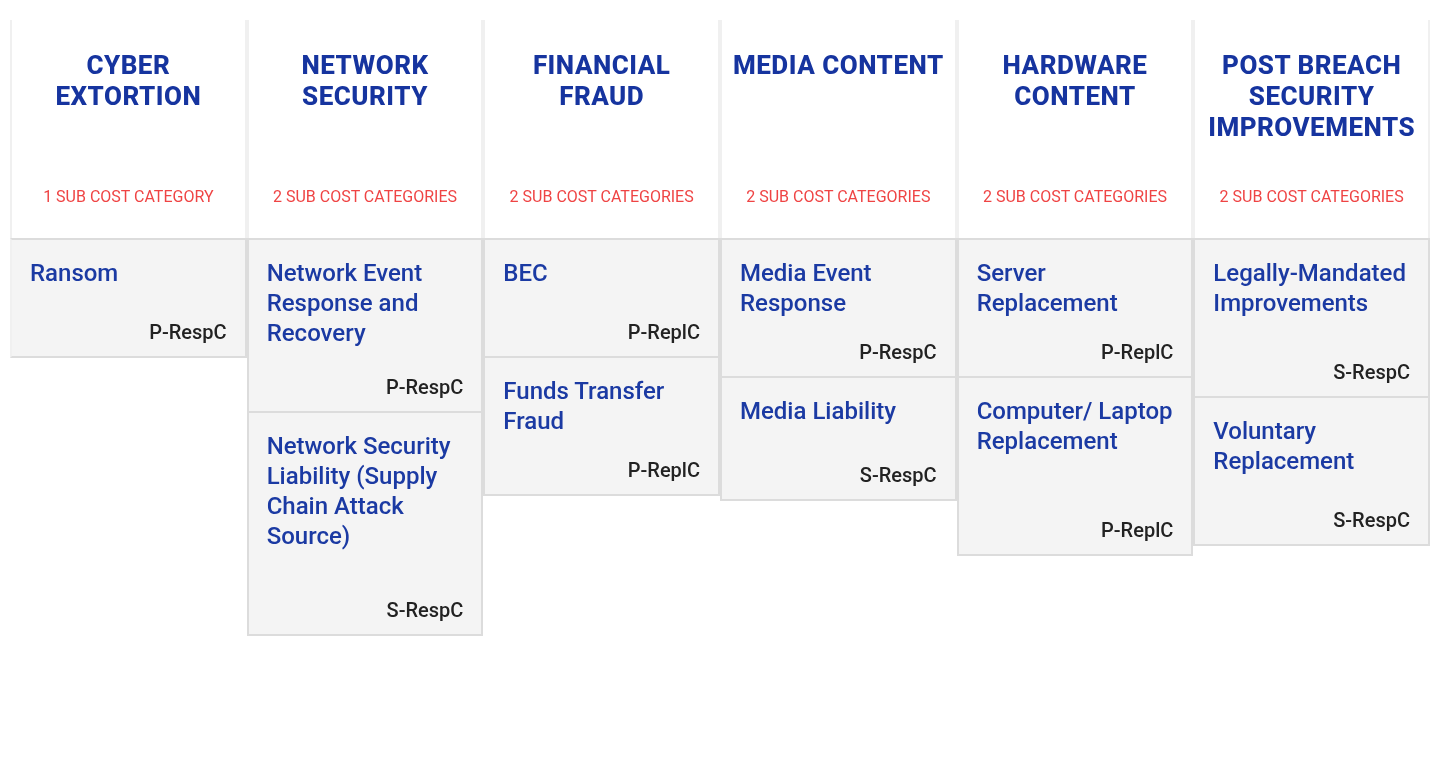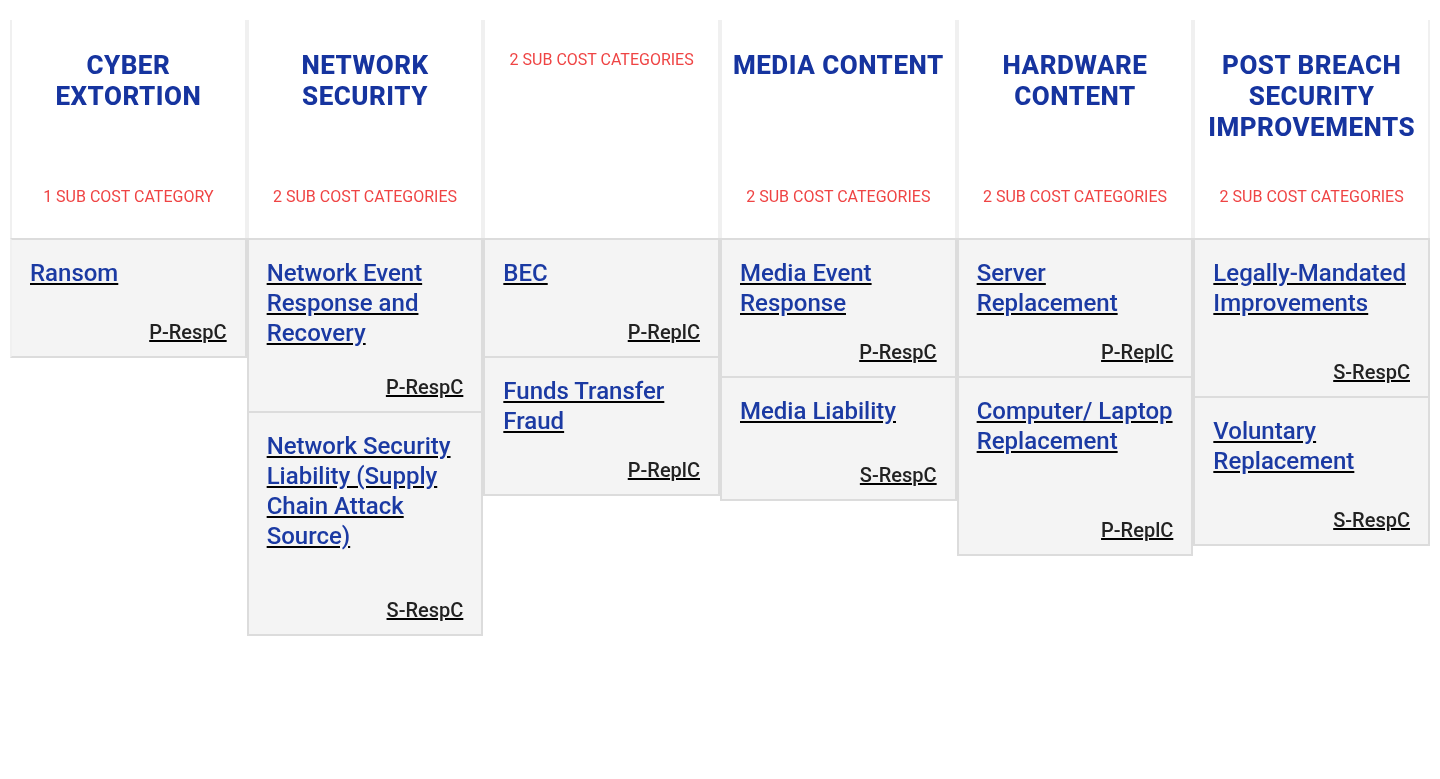--- a/index.html
+++ b/index.html
@@ -53,21 +53,20 @@
     padding-bottom: 10px;
   }
   .card {
     background: #f4f4f4;
     border: 2px solid #dcdcdc;
     padding: 18px 18px 12px 18px;
     display: flex;
     flex-direction: column;
     justify-content: space-between;
     margin-top: -2px;
-    text-decoration: underline;
   }
   .card + .card {
     margin-top: -2px;
   }
   .card-title {
     color: #1b3aa3;
     font-size: 24px;
     font-weight: 500;
     line-height: 1.25;
   }
@@ -105,20 +104,21 @@
       <div class="card-tag">P-RespC</div>
     </div>
     <div class="card" style="min-height:225px;">
       <div class="card-title">Network Security Liability (Supply Chain Attack Source)</div>
       <div class="card-tag">S-RespC</div>
     </div>
   </div>
 
   <div class="col">
     <div class="col-header">
+      <div class="col-title">FINANCIAL FRAUD</div>
       <div class="col-sub">2 SUB COST CATEGORIES</div>
     </div>
     <div class="card" style="min-height:120px;">
       <div class="card-title">BEC</div>
       <div class="card-tag">P-ReplC</div>
     </div>
     <div class="card" style="min-height:140px;">
       <div class="card-title">Funds Transfer Fraud</div>
       <div class="card-tag">P-ReplC</div>
     </div>

